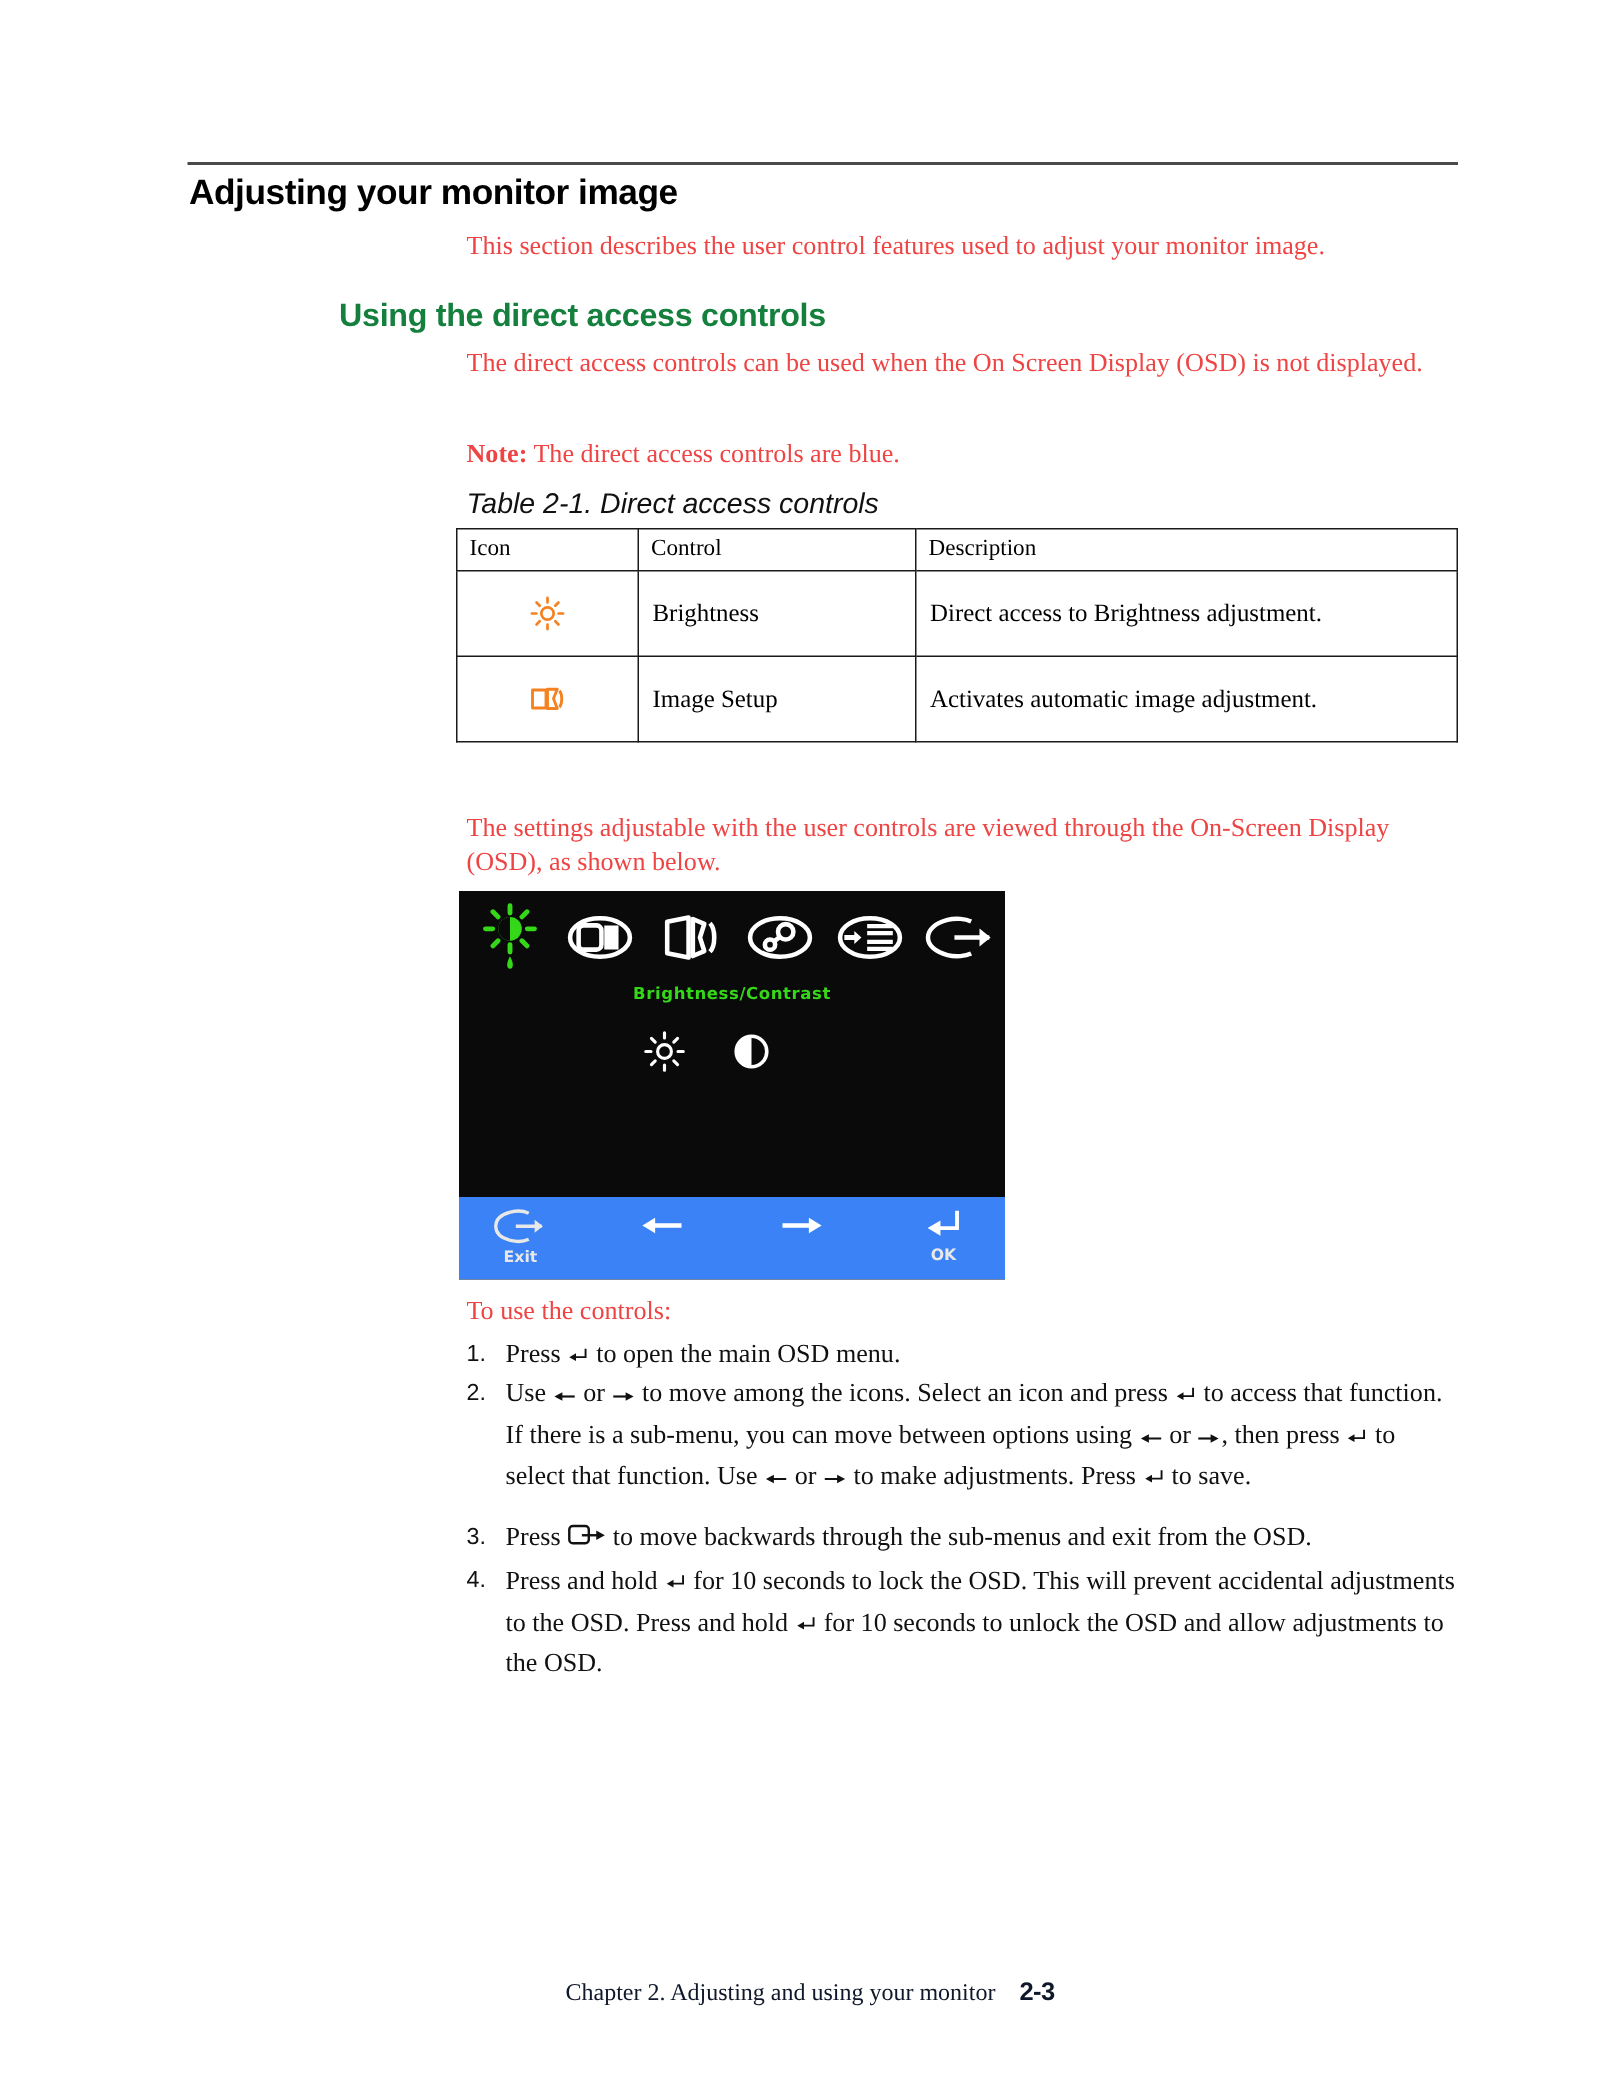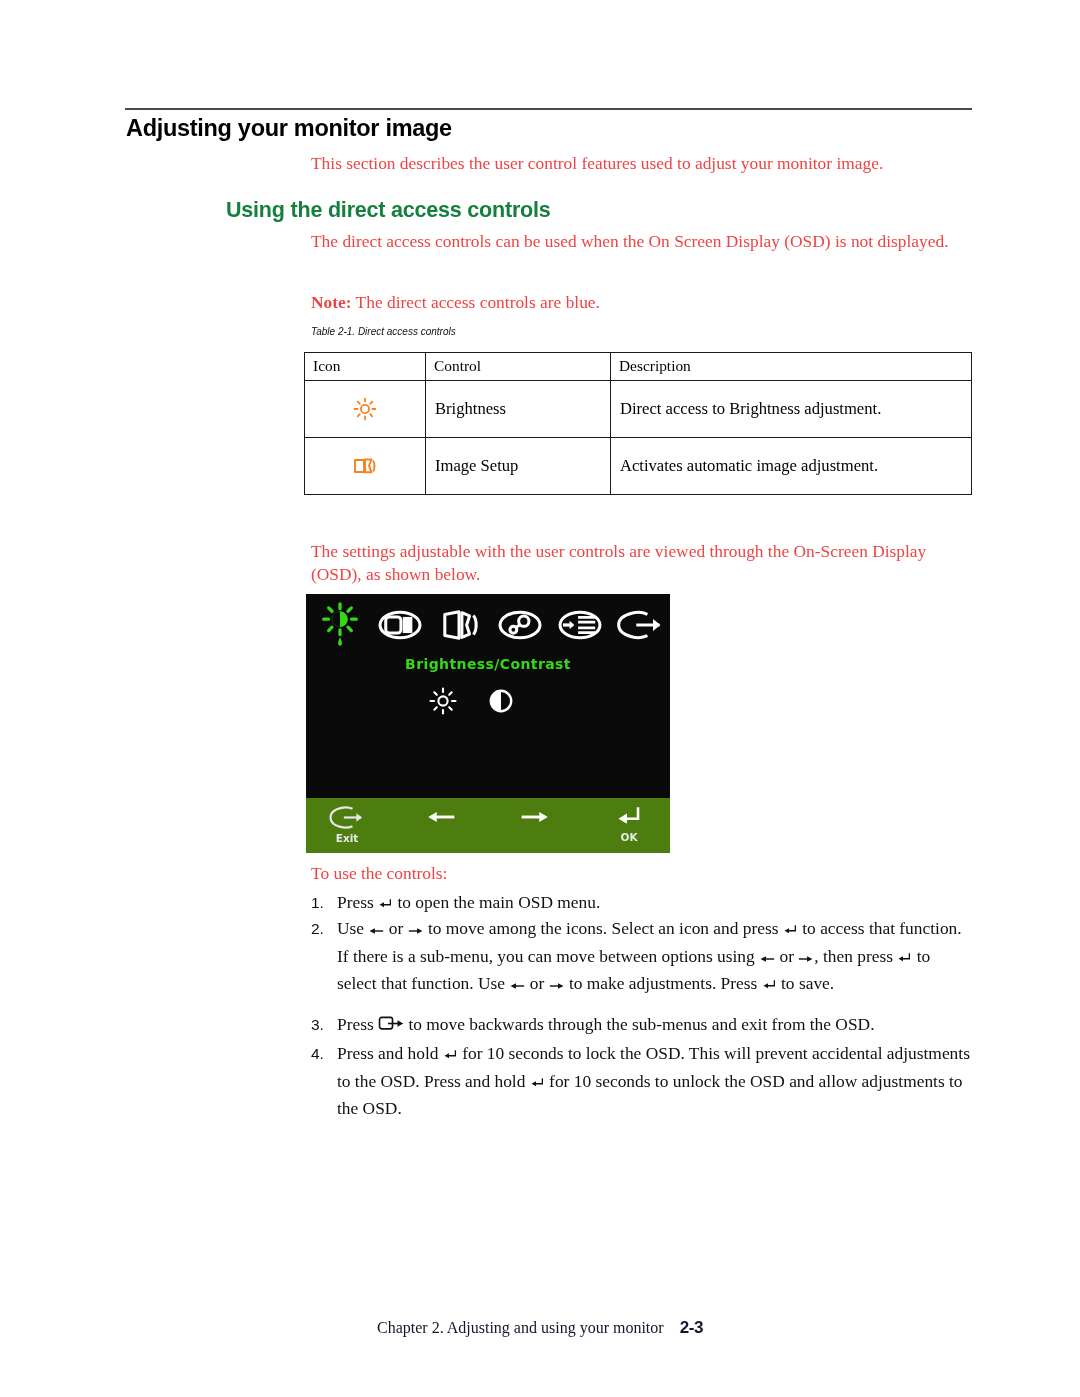--- a/index.html
+++ b/index.html
@@ -74,21 +74,21 @@
 
   .note-label { font-weight: bold; }
 
   
   .table-caption {
     position: absolute;
     left: 311px;
     top: 326px;
     font-family: "Liberation Sans", sans-serif;
     font-style: italic;
-    font-size: 10px;
+    font-size: 19px;
     color: #111;
   }
 
   
   .tbl {
     position: absolute;
     left: 304px;
     top: 352px;
     width: 667px;
     border-collapse: collapse;
@@ -157,40 +157,40 @@
   }
   #osd-ico-0 { margin-left: 4px; }
   .osd-title {
     position: absolute;
     left: 0;
     top: 62px;
     width: 364px;
     text-align: center;
     font-family: "DejaVu Sans", sans-serif;
     font-weight: bold;
-    font-size: 14px;
+    font-size: 11px;
     letter-spacing: 0.4px;
     color: #35d818;
   }
   .osd-sub-icons {
     position: absolute;
     left: 122px;
     top: 92px;
     width: 140px;
     display: flex;
     gap: 28px;
     align-items: center;
   }
   .osd-footer {
     position: absolute;
     left: 0;
     bottom: 0;
     width: 364px;
     height: 55px;
-    background: #4d7c0f;
+    background: #3b82f6;
     display: flex;
     align-items: flex-start;
     justify-content: center;
     gap: 36px;
     padding-top: 6px;
     box-sizing: border-box;
   }
   .osd-foot-item {
     width: 58px;
     display: flex;

